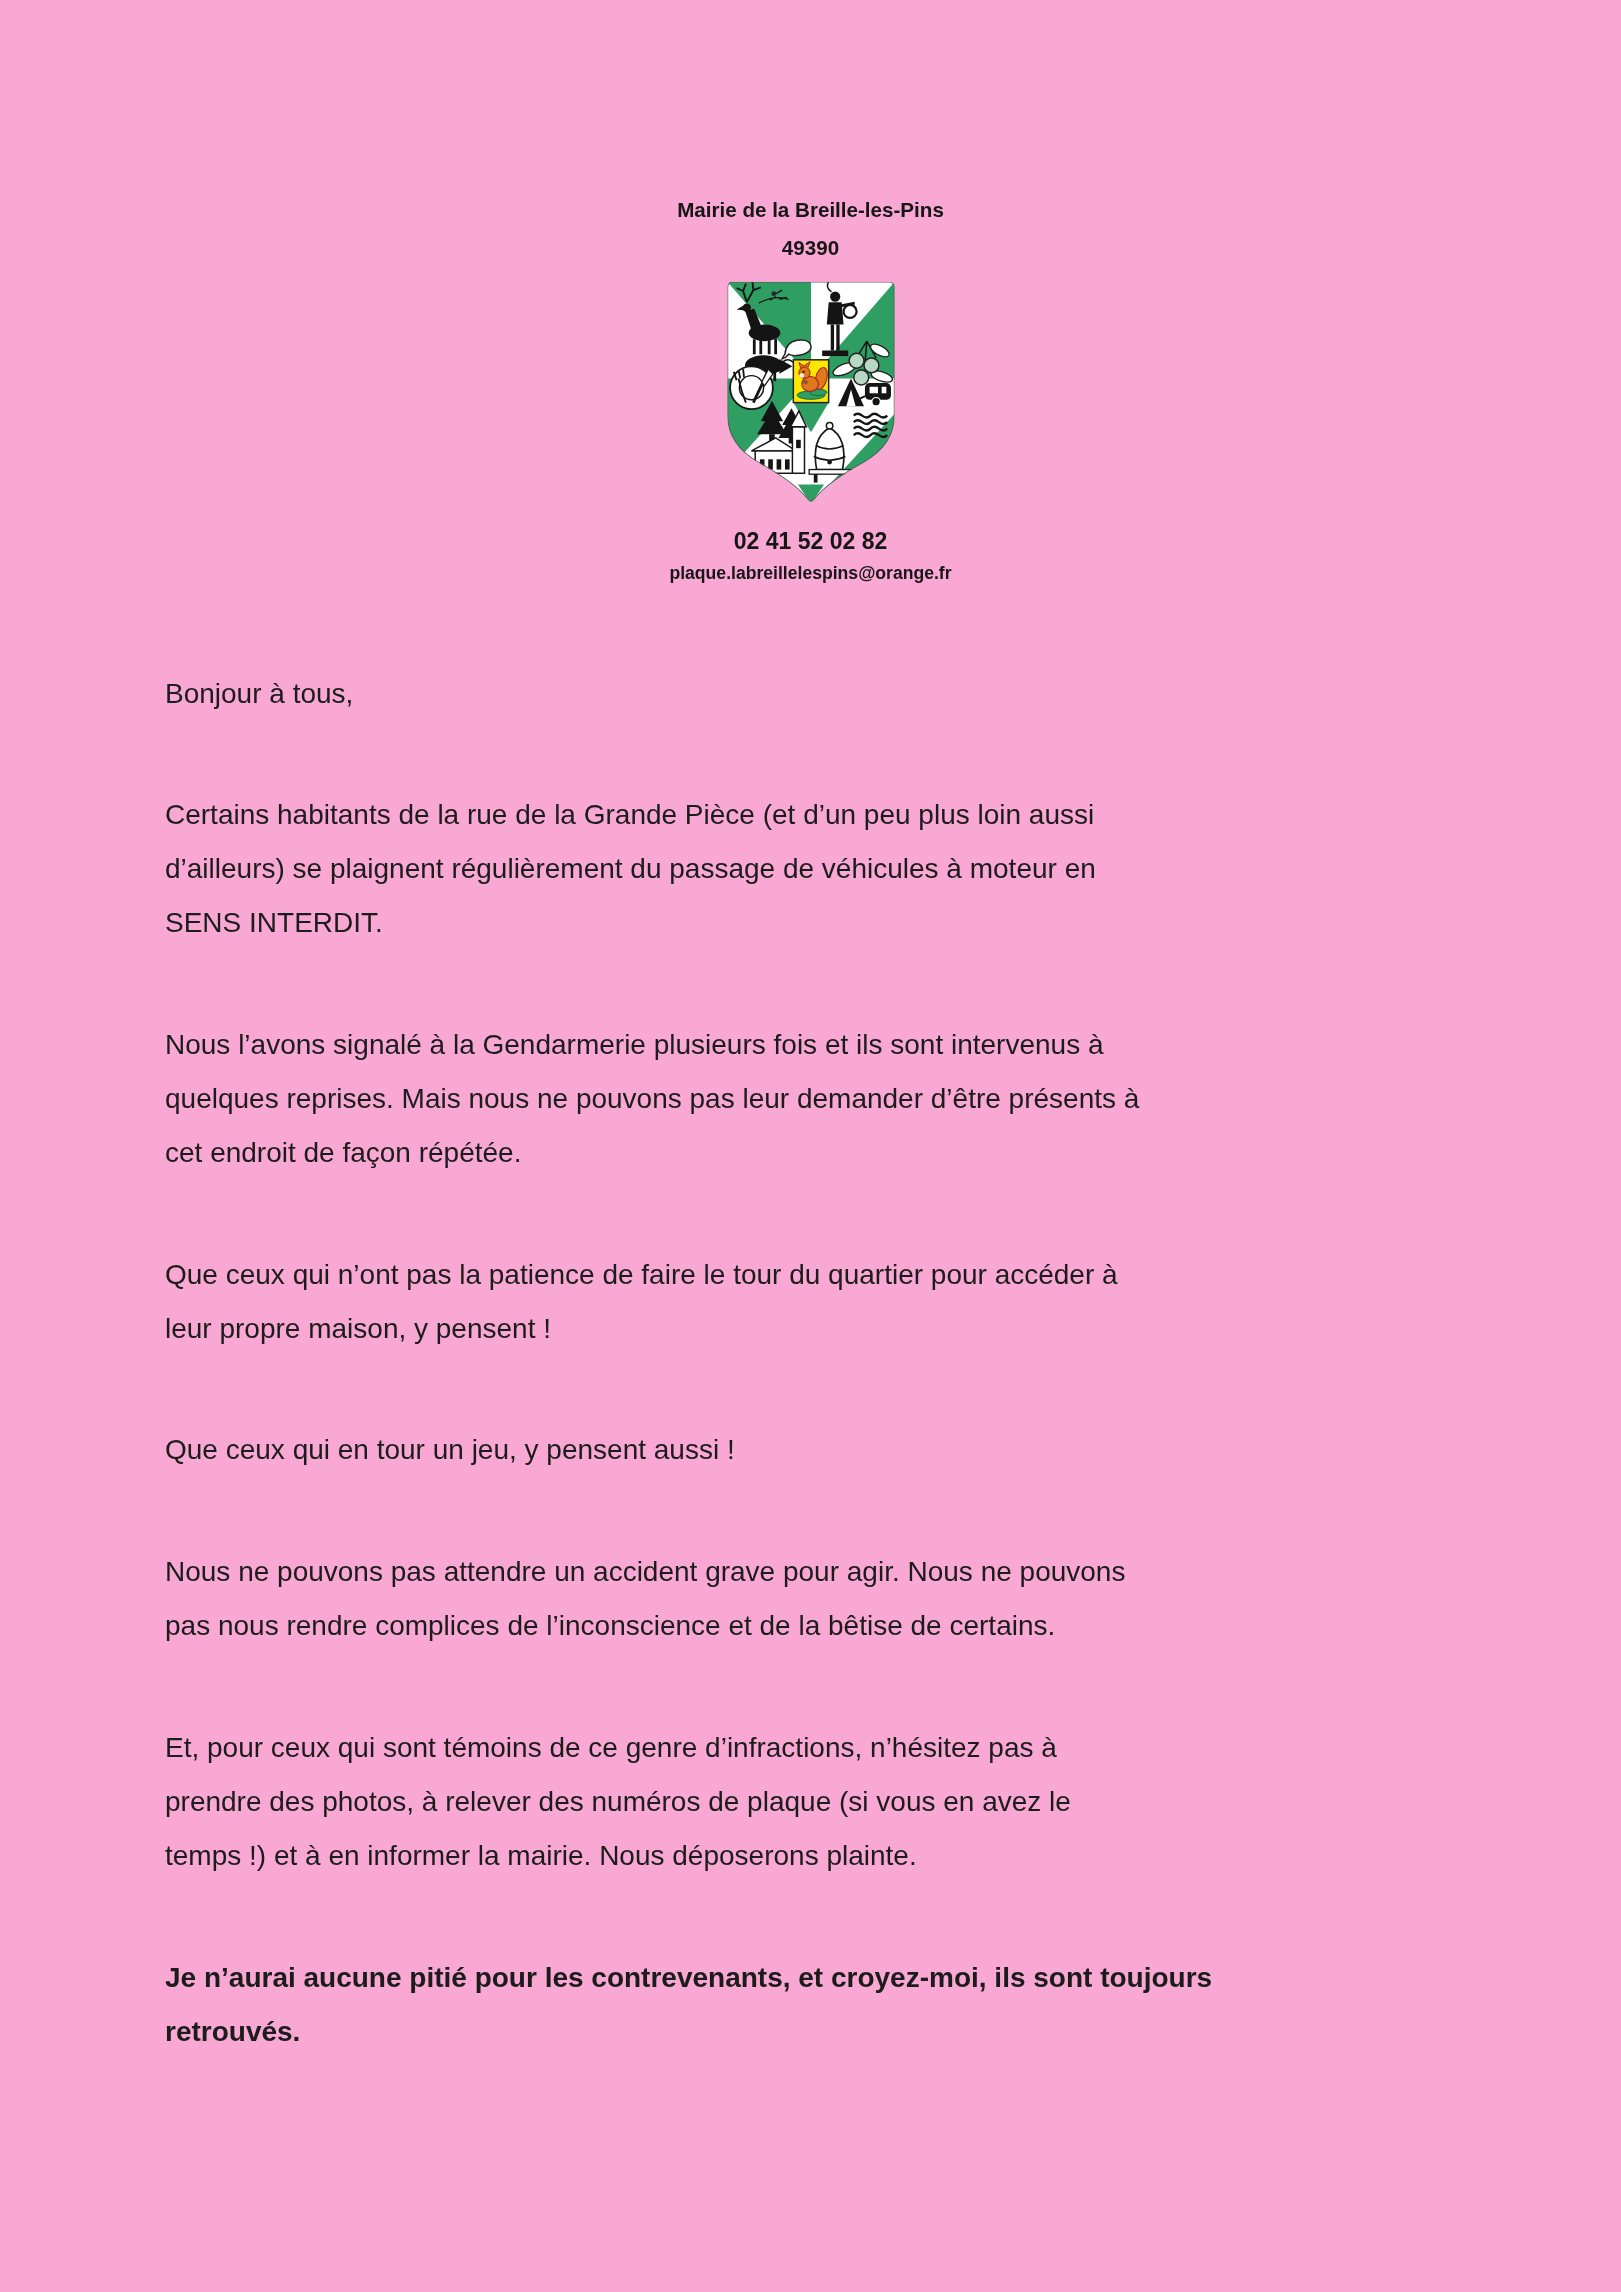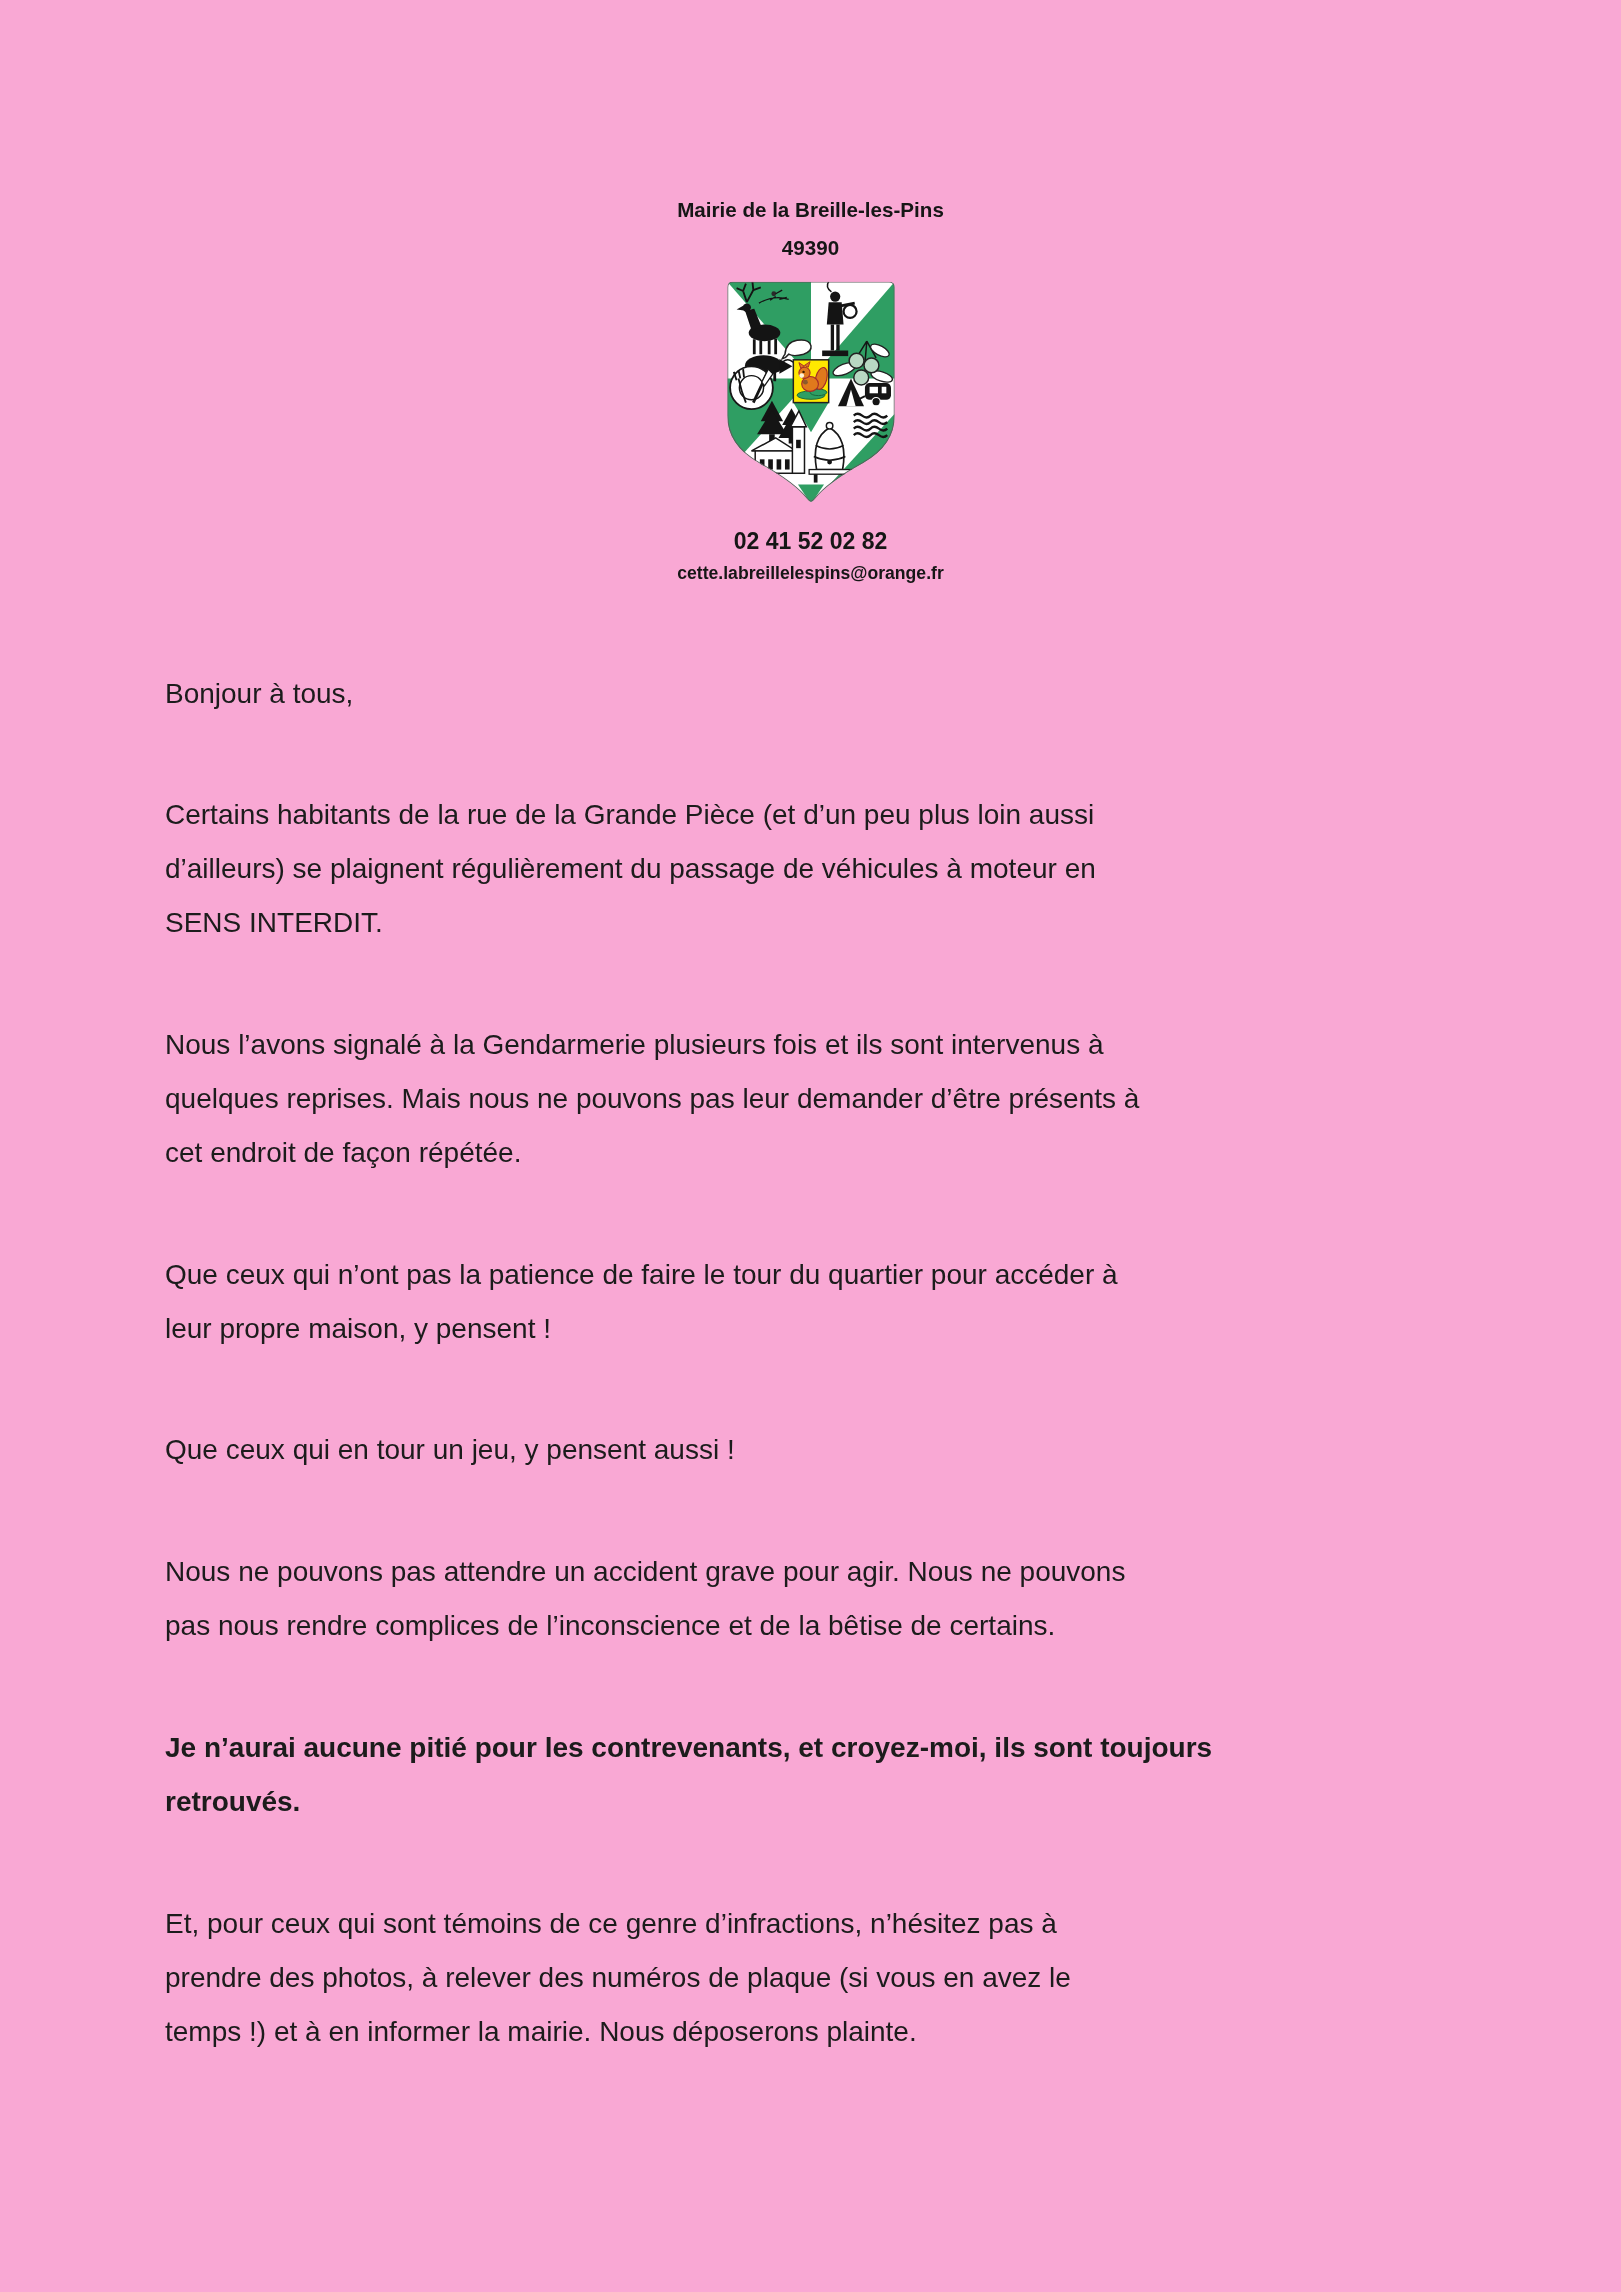--- a/index.html
+++ b/index.html
@@ -203,40 +203,40 @@
           <circle cx="90" cy="109" r="2.6" fill="#fff3d6"></circle>
           <circle cx="92" cy="105" r="1.3" fill="#3a1f00"></circle>
           <circle cx="94" cy="116" r="2.6" fill="#8b5a2b"></circle>
         </g>
 
         <path d="M16 8 H184 Q190 8 190 14 V152 Q190 184 156 203 Q118 224 104 242 Q100 247 96 242 Q82 224 44 203 Q10 184 10 152 V14 Q10 8 16 8 Z" fill="none" stroke="#5a5a5a" stroke-width="2"></path>
       </g>
     </svg>
 
     <div class="phone">02 41 52 02 82</div>
-    <div class="email">cette.labreillelespins@orange.fr</div>
+    <div class="email">plaque.labreillelespins@orange.fr</div>
   </div>
 
   <div class="letter-body">
     <p><strong></strong><span>Bonjour à tous,</span></p>
     <p><strong></strong><span>Certains habitants de la rue de la Grande Pièce (et d’un peu plus loin aussi
 d’ailleurs) se plaignent régulièrement du passage de véhicules à moteur en
 SENS INTERDIT.</span></p>
     <p><strong></strong><span>Nous l’avons signalé à la Gendarmerie plusieurs fois et ils sont intervenus à
 quelques reprises. Mais nous ne pouvons pas leur demander d’être présents à
 cet endroit de façon répétée.</span></p>
     <p><strong></strong><span>Que ceux qui n’ont pas la patience de faire le tour du quartier pour accéder à
 leur propre maison, y pensent !</span></p>
     <p><strong></strong><span>Que ceux qui en tour un jeu, y pensent aussi !</span></p>
     <p><strong></strong><span>Nous ne pouvons pas attendre un accident grave pour agir. Nous ne pouvons
 pas nous rendre complices de l’inconscience et de la bêtise de certains.</span></p>
-    <p><strong>Je n’aurai aucune pitié pour les contrevenants, et croyez-moi, ils sont toujours
-retrouvés.</strong><span></span></p>
     <p><strong></strong><span>Et, pour ceux qui sont témoins de ce genre d’infractions, n’hésitez pas à
 prendre des photos, à relever des numéros de plaque (si vous en avez le
 temps !) et à en informer la mairie. Nous déposerons plainte.</span></p>
+    <p><strong>Je n’aurai aucune pitié pour les contrevenants, et croyez-moi, ils sont toujours
+retrouvés.</strong><span></span></p>
     
     
     
   </div>
 
 </div>
 
 
 </body></html>

